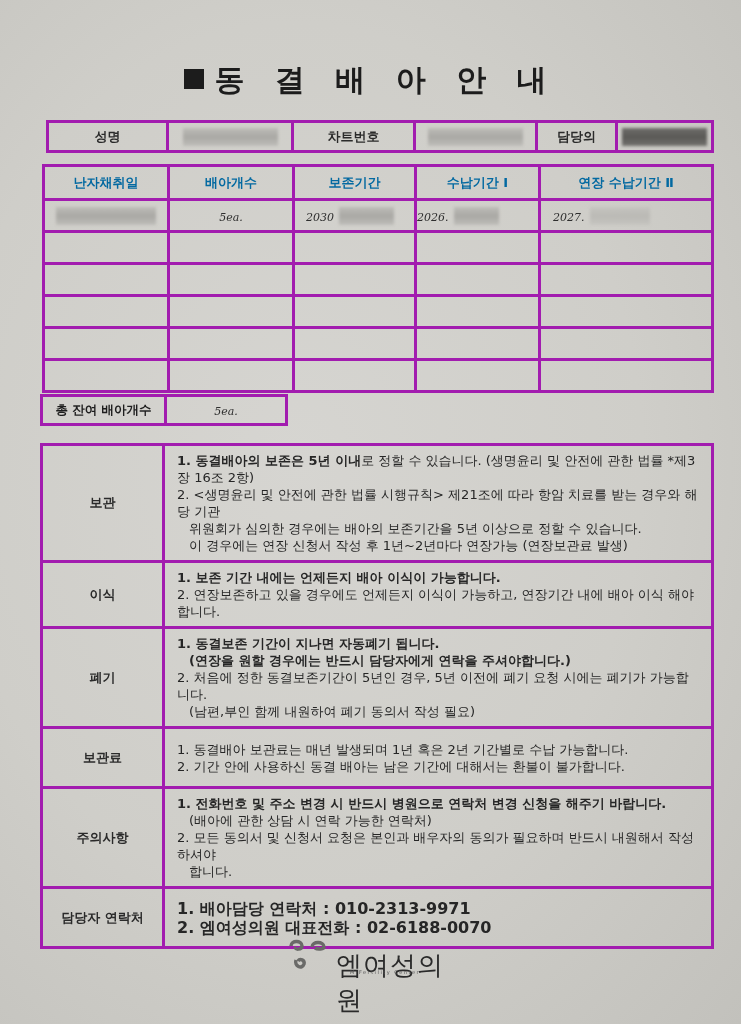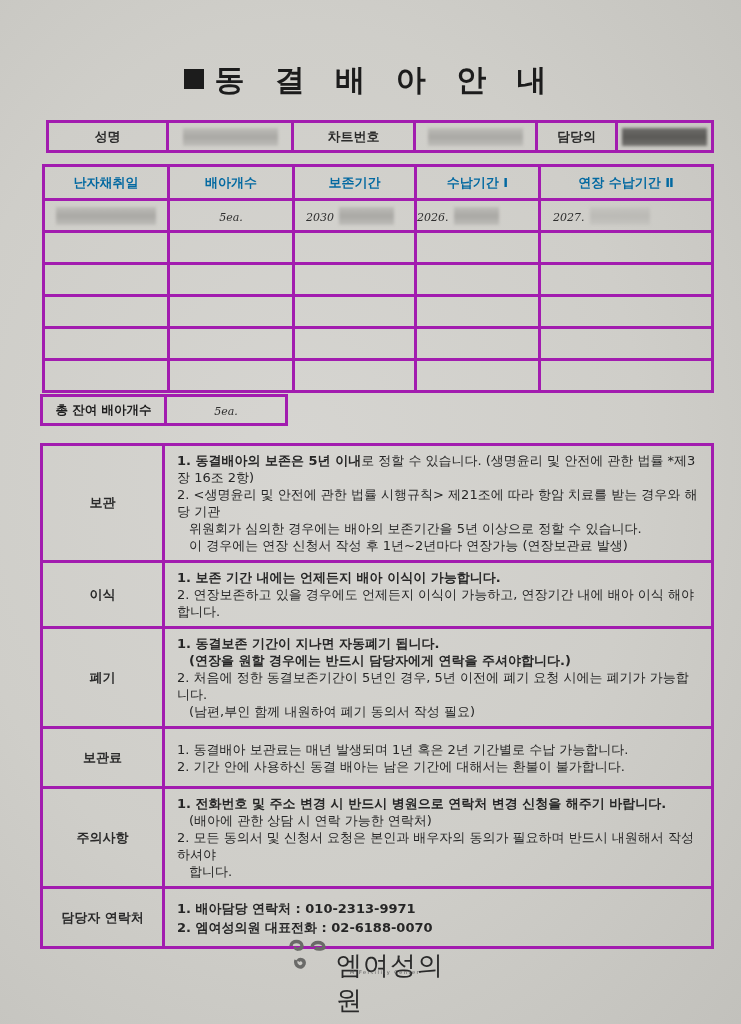--- a/index.html
+++ b/index.html
@@ -166,21 +166,21 @@
     <td class="lbl">주의사항</td>
     <td class="cnt">
       <div class="b">1. 전화번호 및 주소 변경 시 반드시 병원으로 연락처 변경 신청을 해주기 바랍니다.</div>
       <div class="ind">(배아에 관한 상담 시 연락 가능한 연락처)</div>
       <div>2. 모든 동의서 및 신청서 요청은 본인과 배우자의 동의가 필요하며 반드시 내원해서 작성하셔야</div>
       <div class="ind">합니다.</div>
     </td>
   </tr>
   <tr style="height:60px">
     <td class="lbl">담당자 연락처</td>
-    <td class="cnt" style="font-size:13px;line-height:19px">
+    <td class="cnt" style="font-size:16px;line-height:19px">
       <div class="b">1. 배아담당 연락처 : 010-2313-9971</div>
       <div class="b">2. 엠여성의원 대표전화 : 02-6188-0070</div>
     </td>
   </tr>
 </tbody>
   </table>
 
 <div class="logo">
   <svg class="logo-mark" viewBox="0 0 40 34">
     <path d="M3 8 C3 2, 14 2, 14 8 C14 12, 6 12, 8 9" fill="none" stroke="#6a6a68" stroke-width="3.5"></path>

